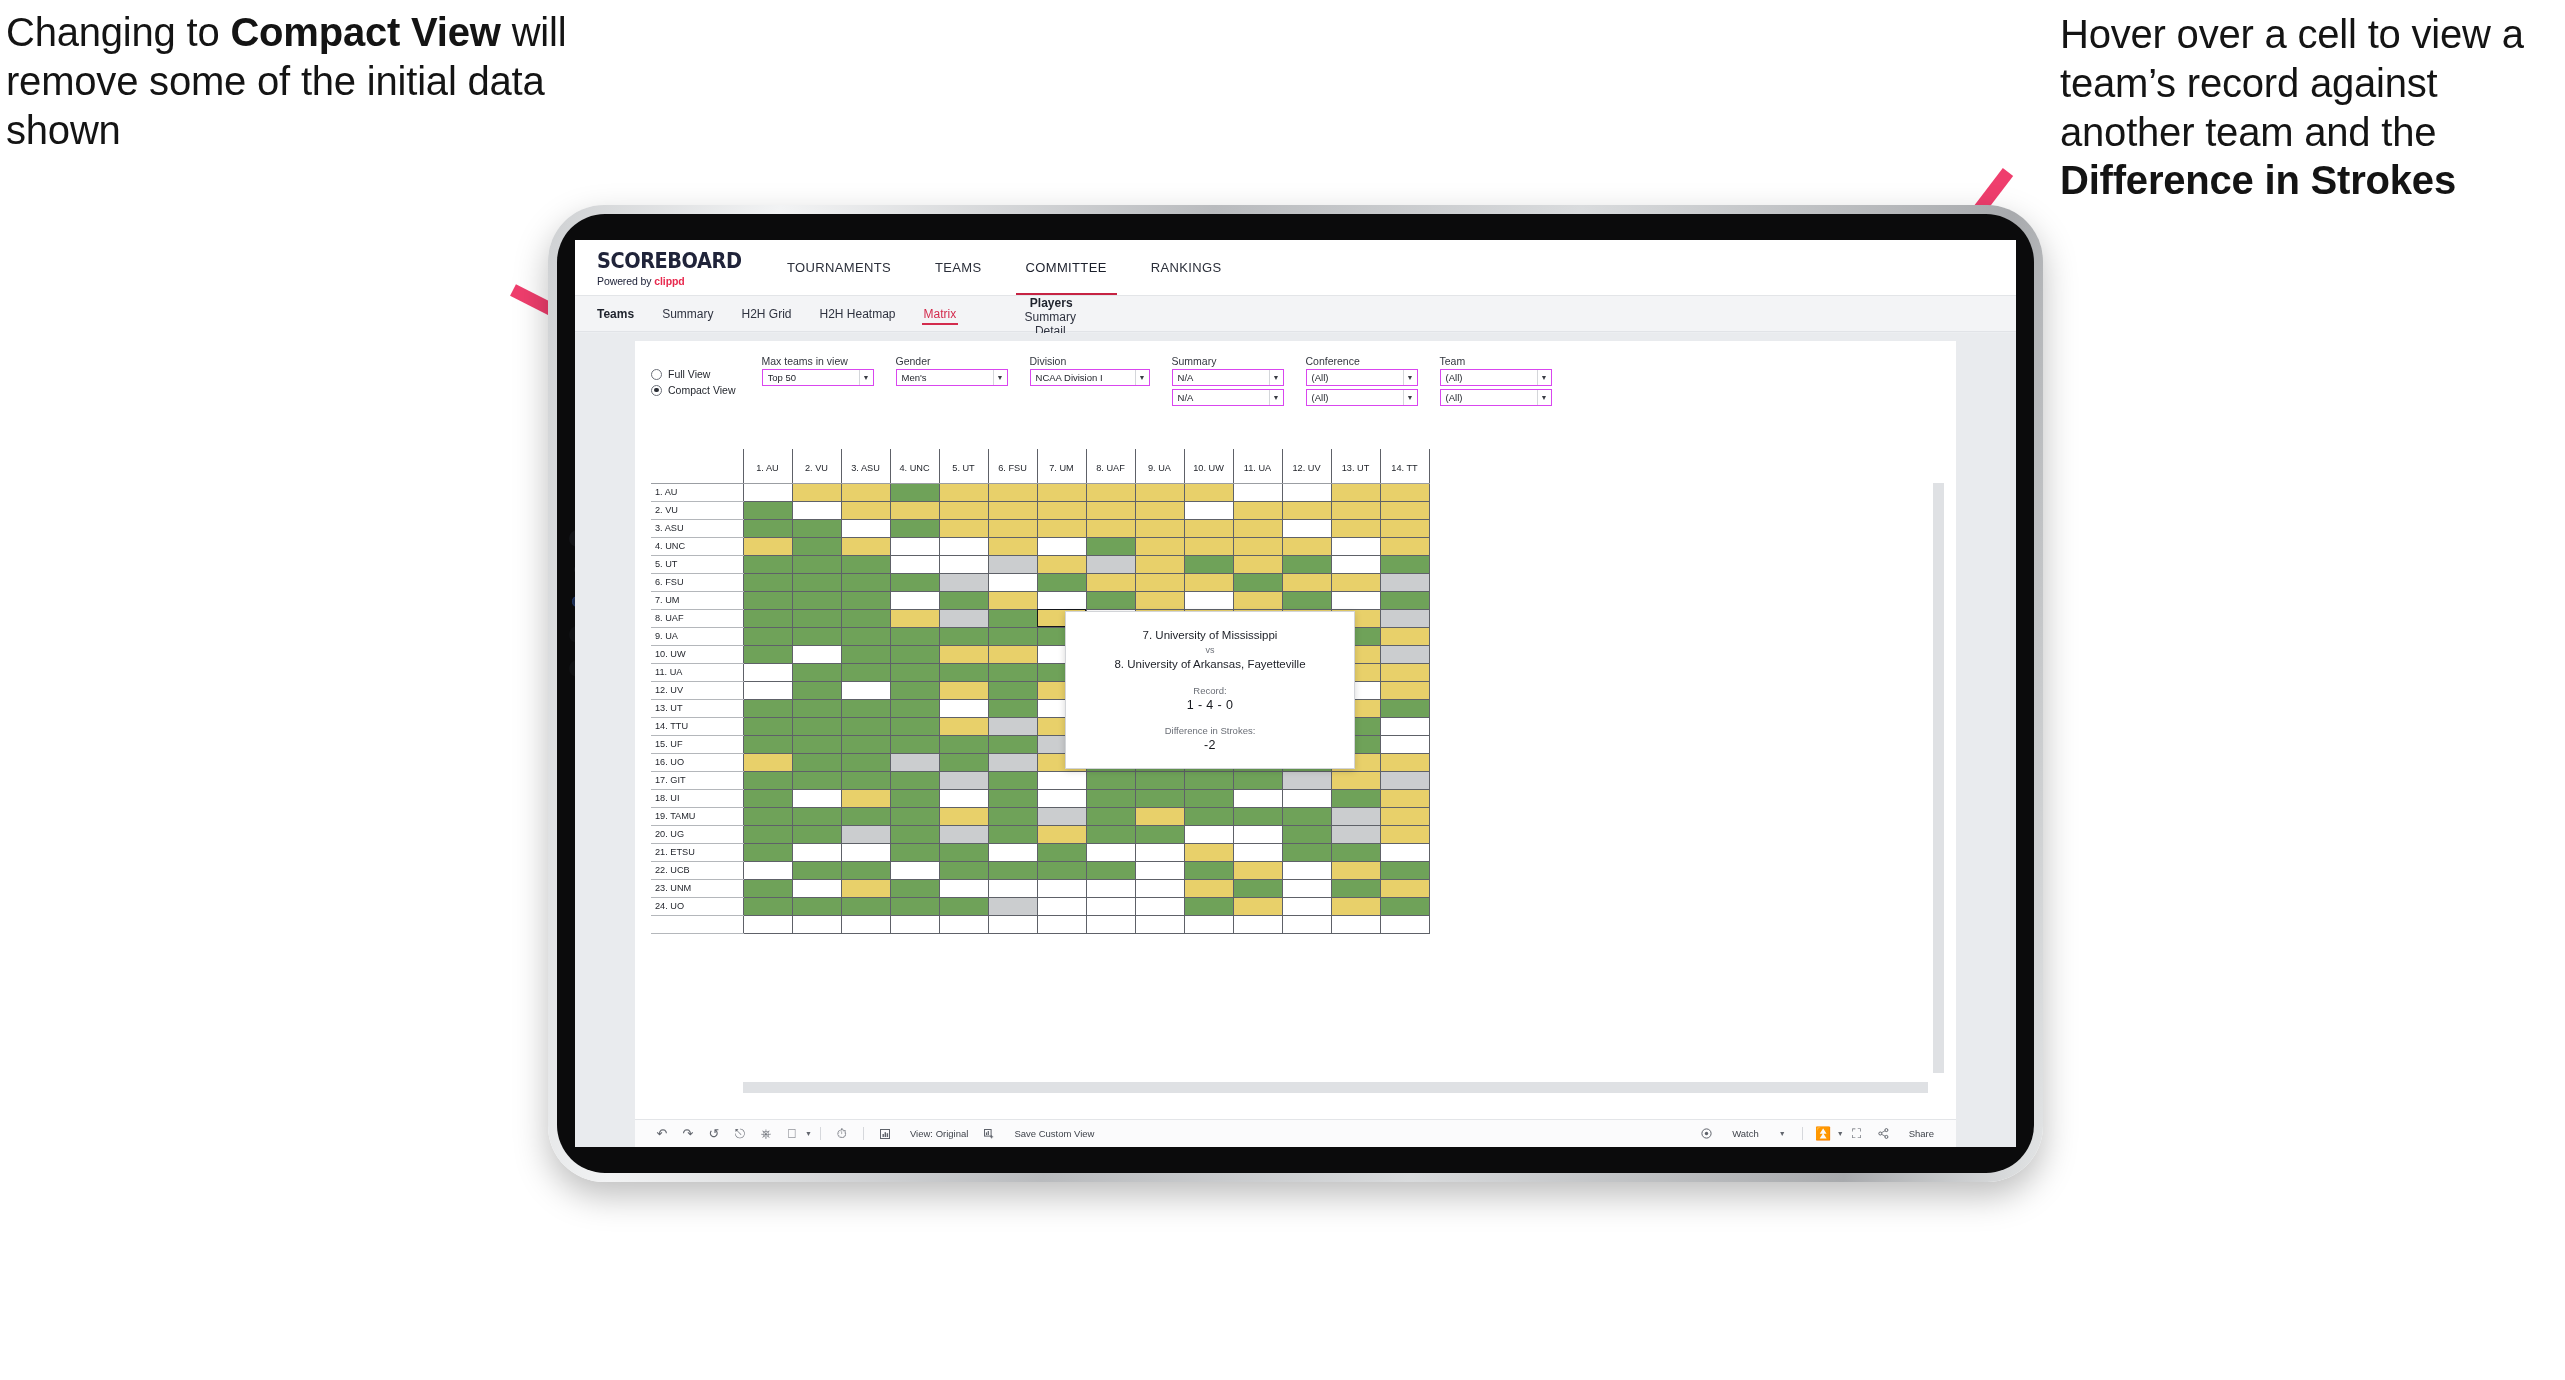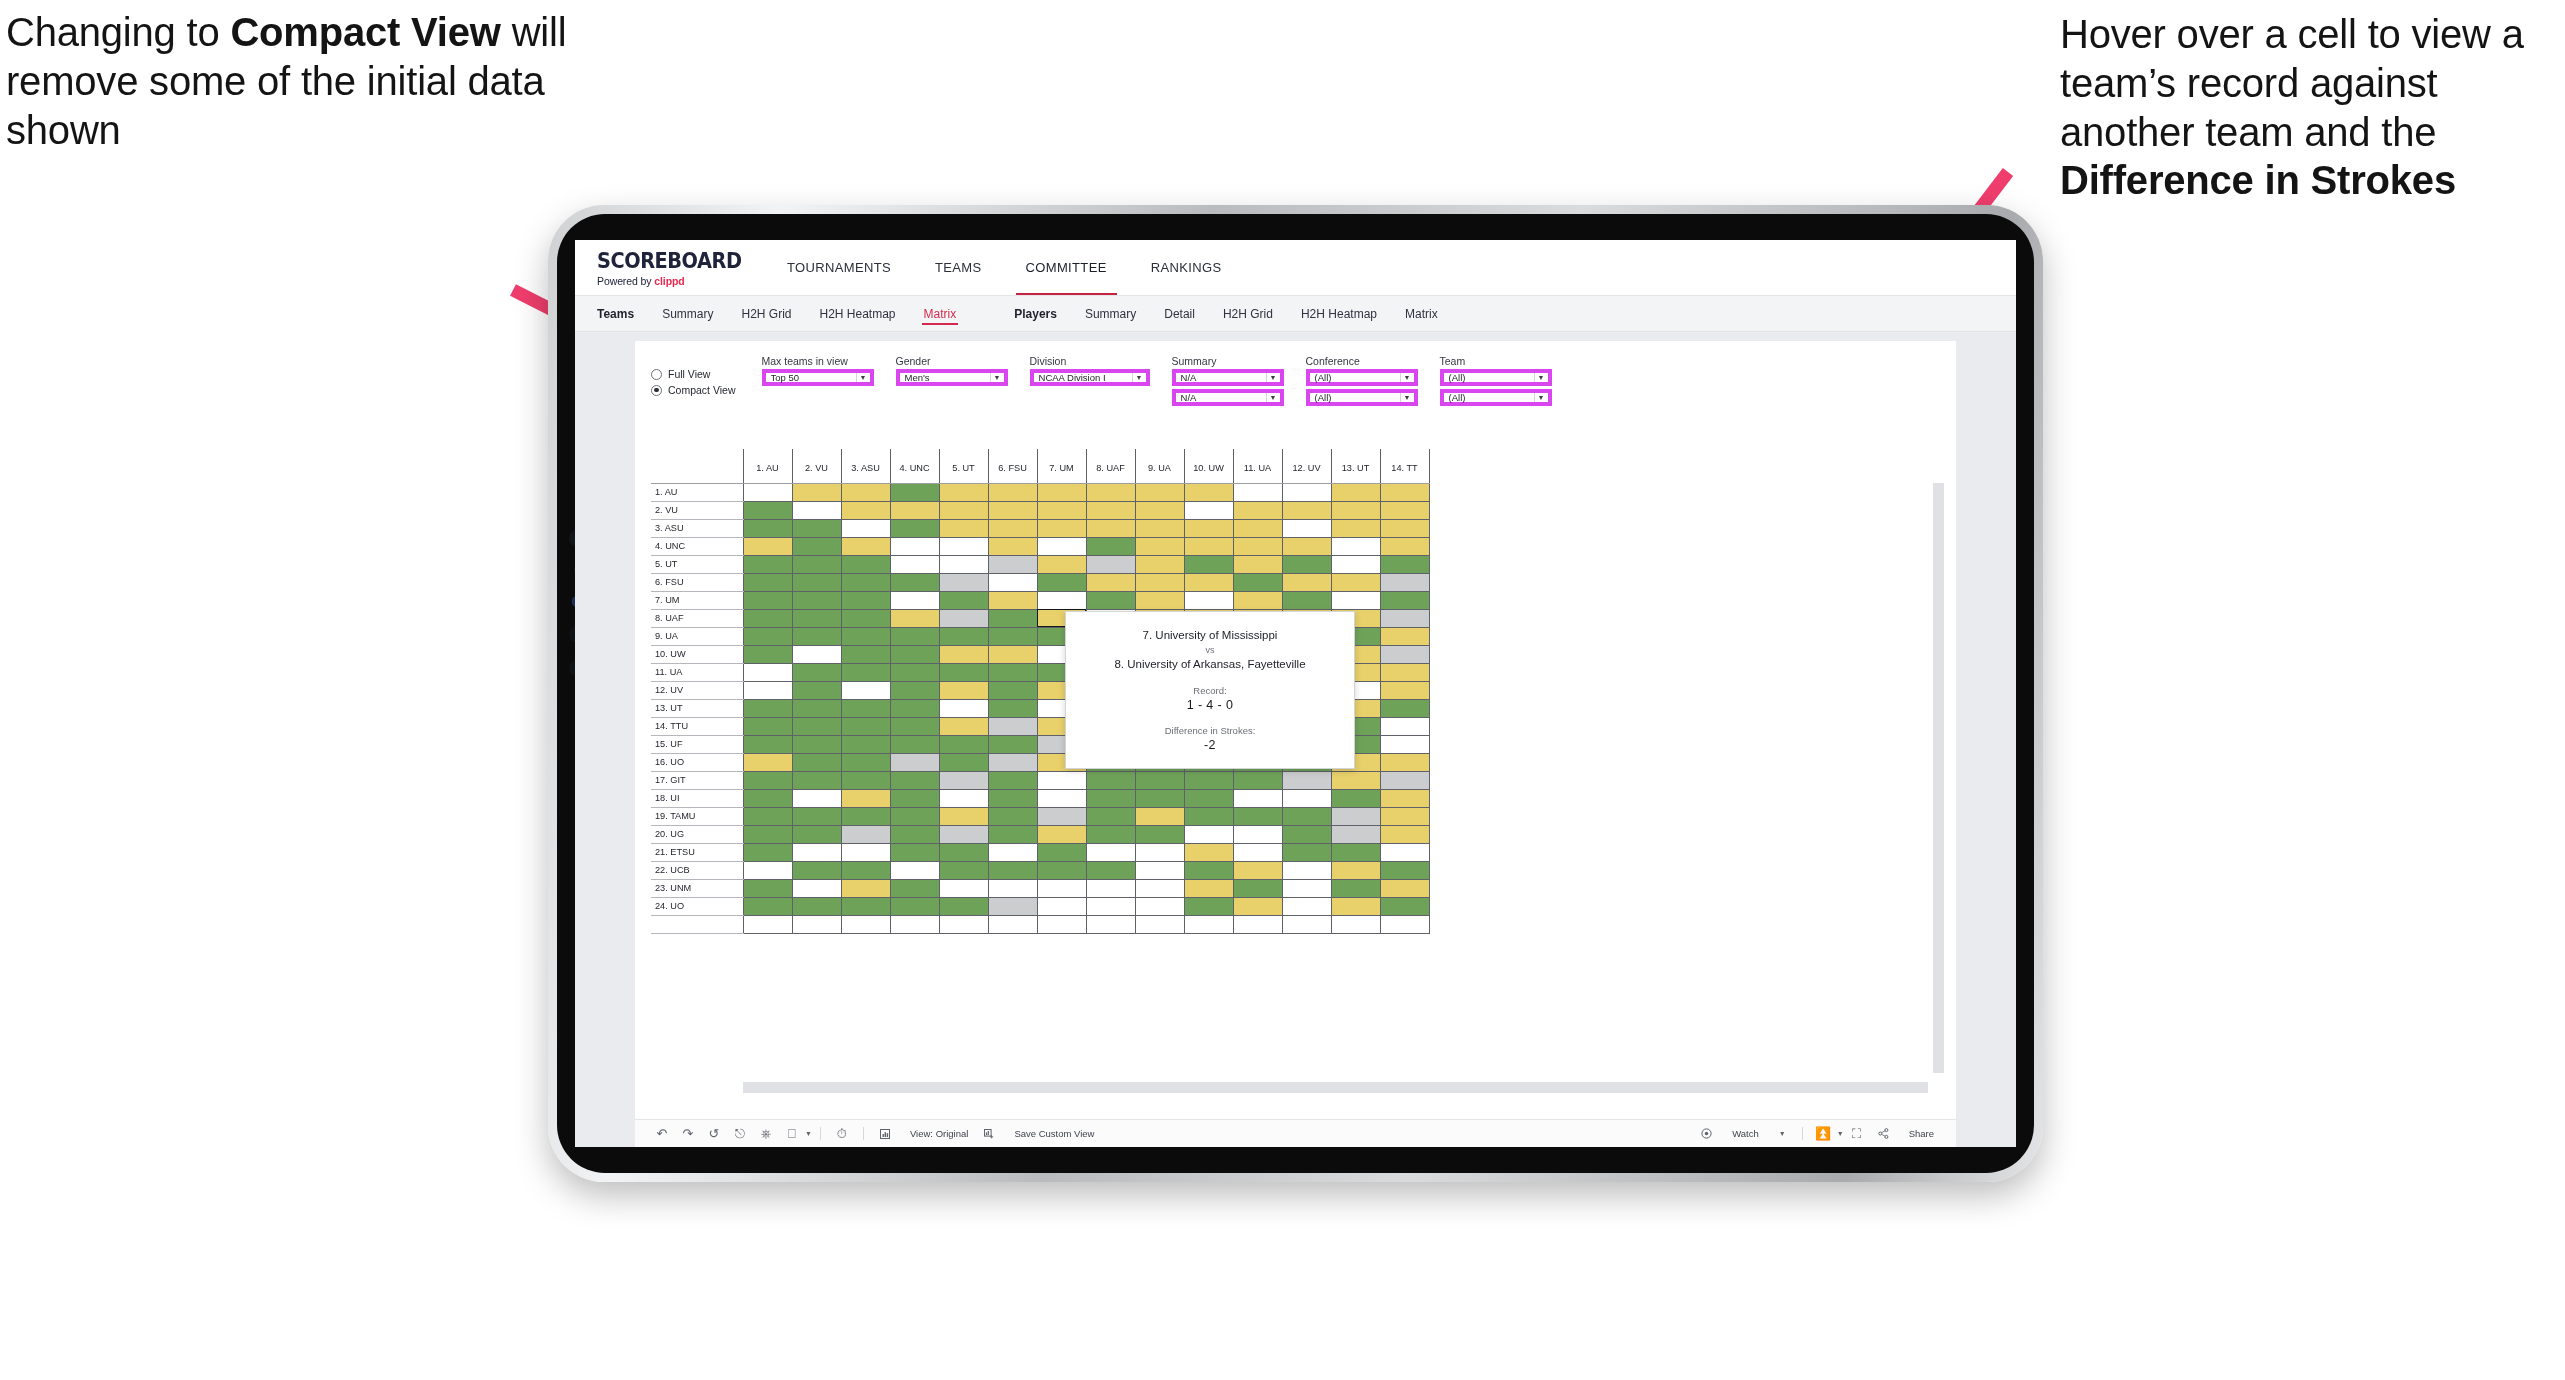--- a/index.html
+++ b/index.html
@@ -78,42 +78,42 @@
     text-decoration:none; position:relative; white-space:nowrap;
   }
   .topnav a.active { color:#1b1f2b; }
   .topnav a.active:after {
     content:""; position:absolute; left:12px; right:12px; bottom:0; height:2.5px; background:#c62343;
   }
 
   
   #subnav { height:36px; background:#f3f4f6; display:flex; align-items:center; border-bottom:1px solid #e1e3e7; }
   .subgroup { display:flex; align-items:center; height:100%; }
-  .subgroup.g2 { margin-left: 28px; }
+  .subgroup.g2 { margin-left: 28px; flex-direction: column; }
   .subgroup .lead { font-size:12px; font-weight:700; color:#1e222c; padding: 0 14px 0 22px; }
   .subgroup.g2 .lead { padding-left: 16px; }
   .subtab {
     font-size:12px; color:#2f3340; padding: 0 14px; height:100%;
     display:flex; align-items:center; position:relative; white-space:nowrap; cursor:default;
   }
   .subtab.active { color:#d32b4d; }
   .subtab.active:after {
     content:""; position:absolute; left:12px; right:12px; bottom:6px; height:2px; background:#d32b4d;
   }
 
   
   #viz { position:absolute; left:0; right:0; top:93px; bottom:0; background:#e9ebee; padding: 8px 60px 0 60px; }
   #sheet { background:#fff; width:100%; height: 100%; position:relative; overflow:hidden; }
 
   
   #filters { display:flex; padding: 14px 16px 6px 16px; gap: 0; align-items:flex-start; }
   .fgroup { margin-right: 22px; }
   .flabel { font-size: 10.5px; color:#33373f; margin-bottom: 2px; }
   .fselect {
-    width: 112px; height: 17px; border:4px solid #d946ef; background:#fff;
+    width: 112px; height: 17px; border:1px solid #d946ef; background:#fff;
     display:flex; align-items:center; font-size: 9.5px; color:#22252c;
     padding-left:5px; position:relative; margin-bottom:3px;
   }
   .fselect .cap { flex:1; overflow:hidden; white-space:nowrap; }
   .fselect .caret {
     width:14px; height:100%; border-left:1px solid #d4d6da; display:flex;
     align-items:center; justify-content:center; font-size:7px; color:#3a3d44;
   }
   .fselect.w-div { width: 120px; }
   .radios { padding-top: 13px; margin-right: 26px; }

